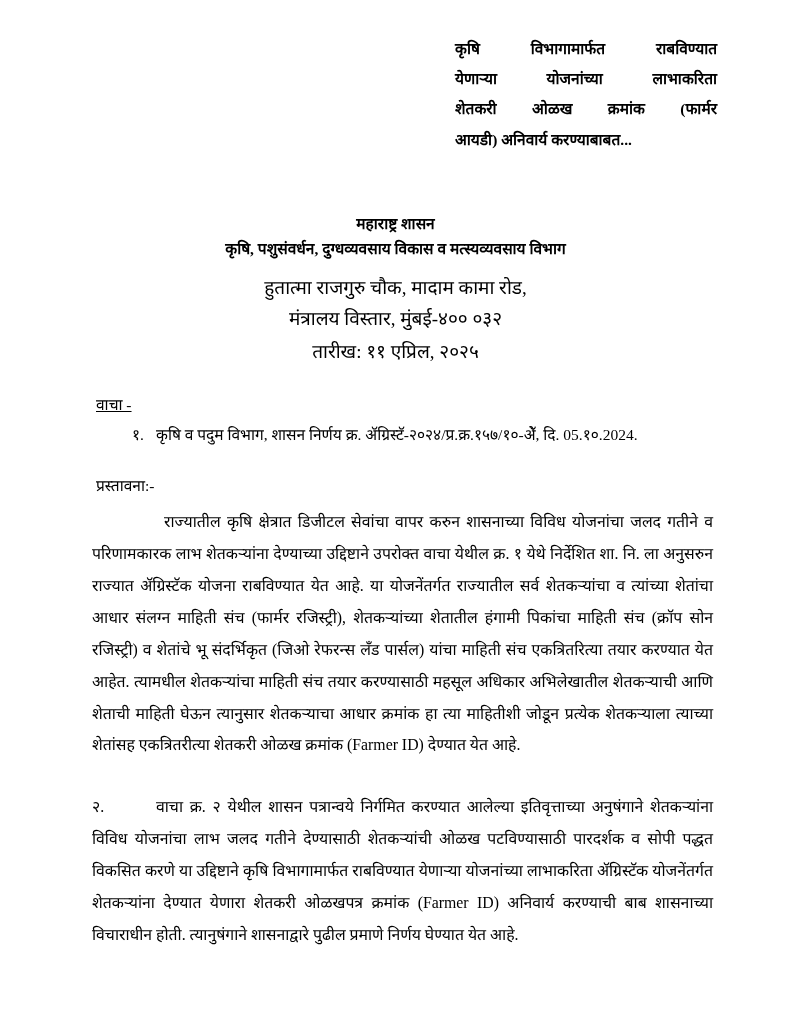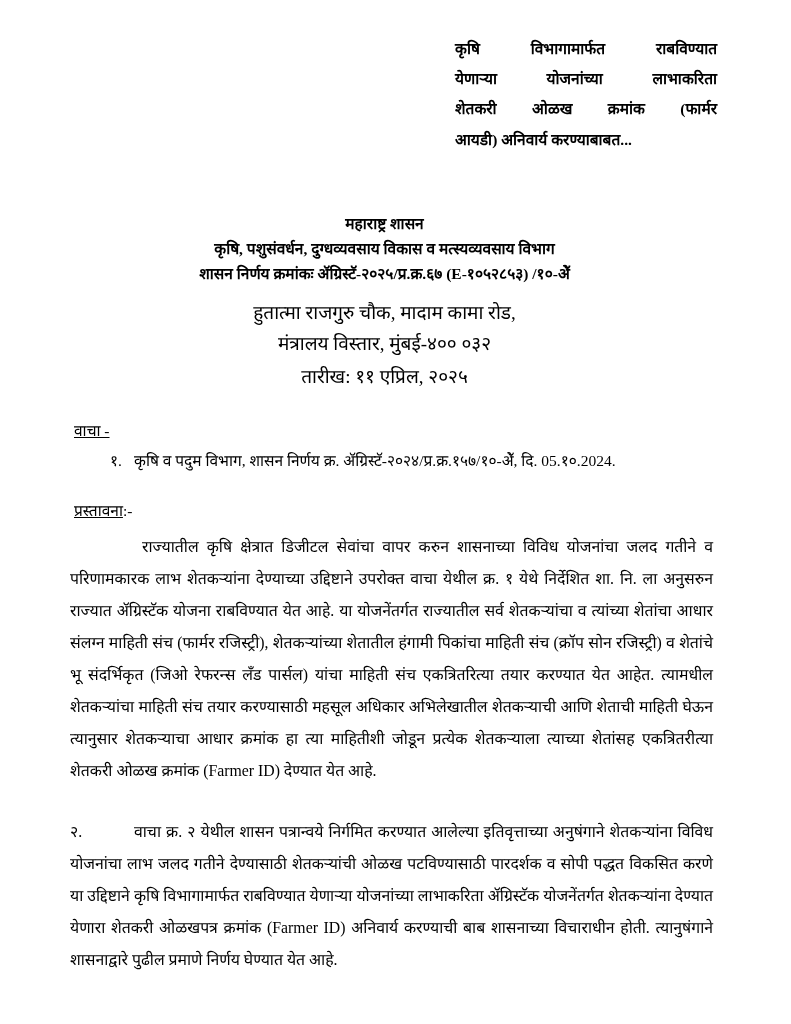--- a/index.html
+++ b/index.html
@@ -12,21 +12,21 @@
     height: 1024px;
     font-family: "Liberation Serif", serif;
     color: #000000;
     position: relative;
     overflow: hidden;
   }
   .page {
     width: 791px;
     height: 1024px;
     box-sizing: border-box;
-    padding: 34px 62px 10px 40px;
+    padding: 34px 62px 10px 62px;
     position: relative;
   }
 
   
   .subject-block {
     width: 262px;
     margin-left: auto;
     margin-right: 12px;
     font-weight: bold;
     font-size: 15.5px;
@@ -90,21 +90,21 @@
     width: 24px;
   }
 
   
   .prastavana-head {
     margin-top: 24px;
     margin-left: 34px;
     font-size: 15.5px;
     display: inline-block;
   }
-  .prastavana-head .u { text-decoration: underline; }
+  .prastavana-head .u { }
 
   .para {
     margin-top: 10px;
     font-size: 15.8px;
     line-height: 2.02;
     text-align: justify;
     text-justify: inter-word;
     margin-left: 30px;
     margin-right: 16px;
   }
@@ -122,21 +122,20 @@
     <span class="ln">कृषि विभागामार्फत राबविण्यात</span>
     <span class="ln">येणाऱ्या योजनांच्या लाभाकरिता</span>
     <span class="ln">शेतकरी ओळख क्रमांक (फार्मर</span>
     <span class="ln last">आयडी) अनिवार्य करण्याबाबत...</span>
   </div>
 
   
   <div class="gov-block">
     <span class="gov-line">महाराष्ट्र शासन</span>
     <span class="gov-line">कृषि, पशुसंवर्धन, दुग्धव्यवसाय विकास व मत्स्यव्यवसाय विभाग</span>
-    <span class="gov-line">शासन निर्णय क्रमांकः ॲग्रिस्टॅ-२०२५/प्र.क्र.६७ (E-१०५२८५३) /१०-ॲे</span>
   </div>
 
   
   <div class="addr-block">
     <span class="addr-line">हुतात्मा राजगुरु चौक, मादाम कामा रोड,</span>
     <span class="addr-line">मंत्रालय विस्तार, मुंबई-४०० ०३२</span>
     <span class="date-line">तारीख:  ११ एप्रिल, २०२५</span>
   </div>
 
   

